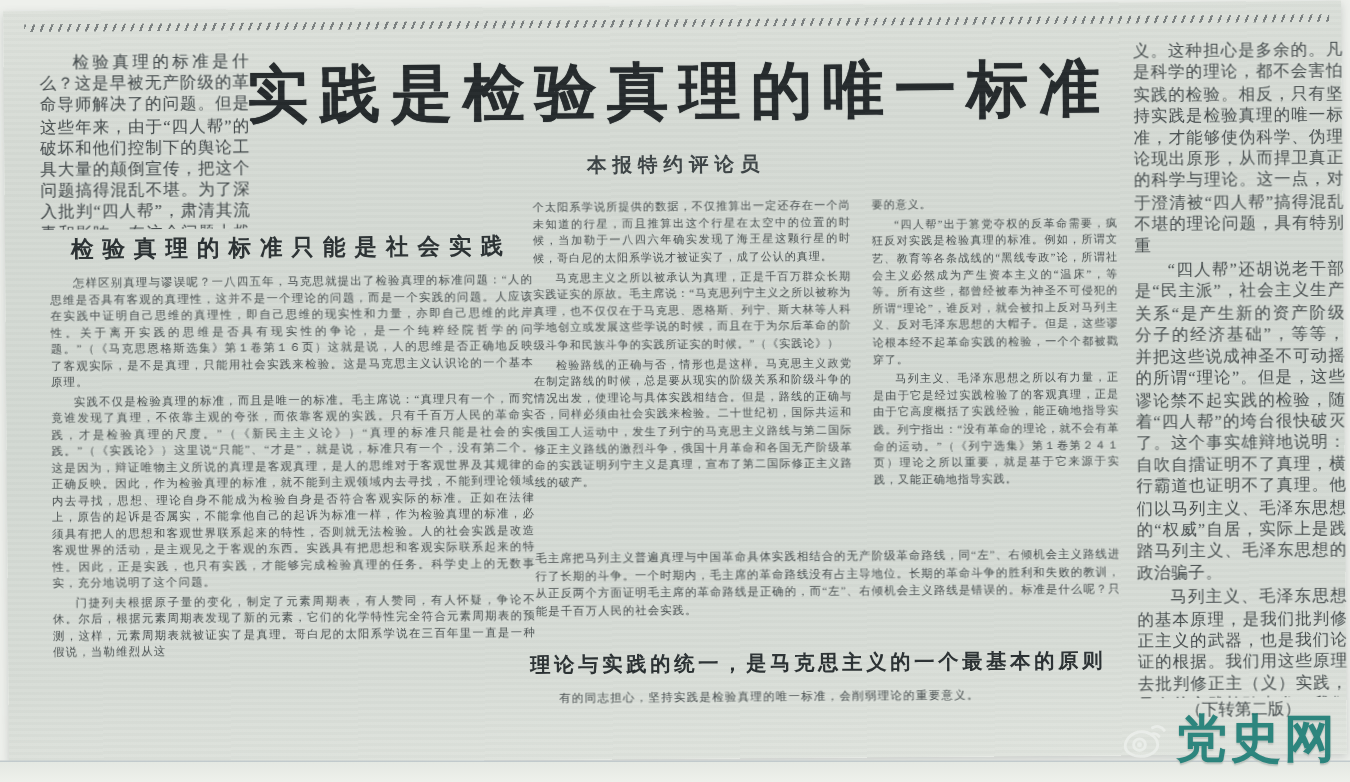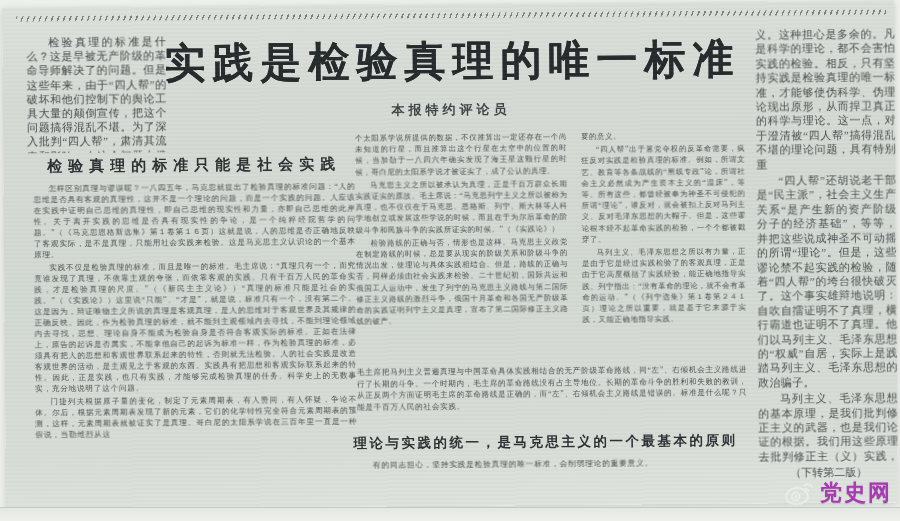--- a/index.html
+++ b/index.html
@@ -77,22 +77,22 @@
   .sec2-lead{
     position:absolute;left:352px;top:455px;width:390px;height:12px;overflow:hidden;
     font-size:7.6px;line-height:11.6px;letter-spacing:.9px;
   }
   .watermark{
     position:absolute;right:8px;top:474px;height:38px;
     display:flex;align-items:center;gap:5px;
     opacity:.85;
   }
   .watermark .wm-text{
-    font-size:22px;font-weight:bold;letter-spacing:2px;
-    color:#a21caf;text-shadow:0 0 1px #aab3ae, 0 1px 1px #b8c0ba;
+    font-size:34px;font-weight:bold;letter-spacing:2px;
+    color:#0f766e;text-shadow:0 0 1px #aab3ae, 0 1px 1px #b8c0ba;
   }
   .wm-icon{width:30px;height:26px;}
   .grain{
     position:absolute;inset:0;pointer-events:none;
     background:repeating-linear-gradient(0deg,rgba(255,255,255,.025) 0 2px,rgba(60,70,70,.02) 2px 4px);
   }
 </style>
 </head>
 <body>
 

